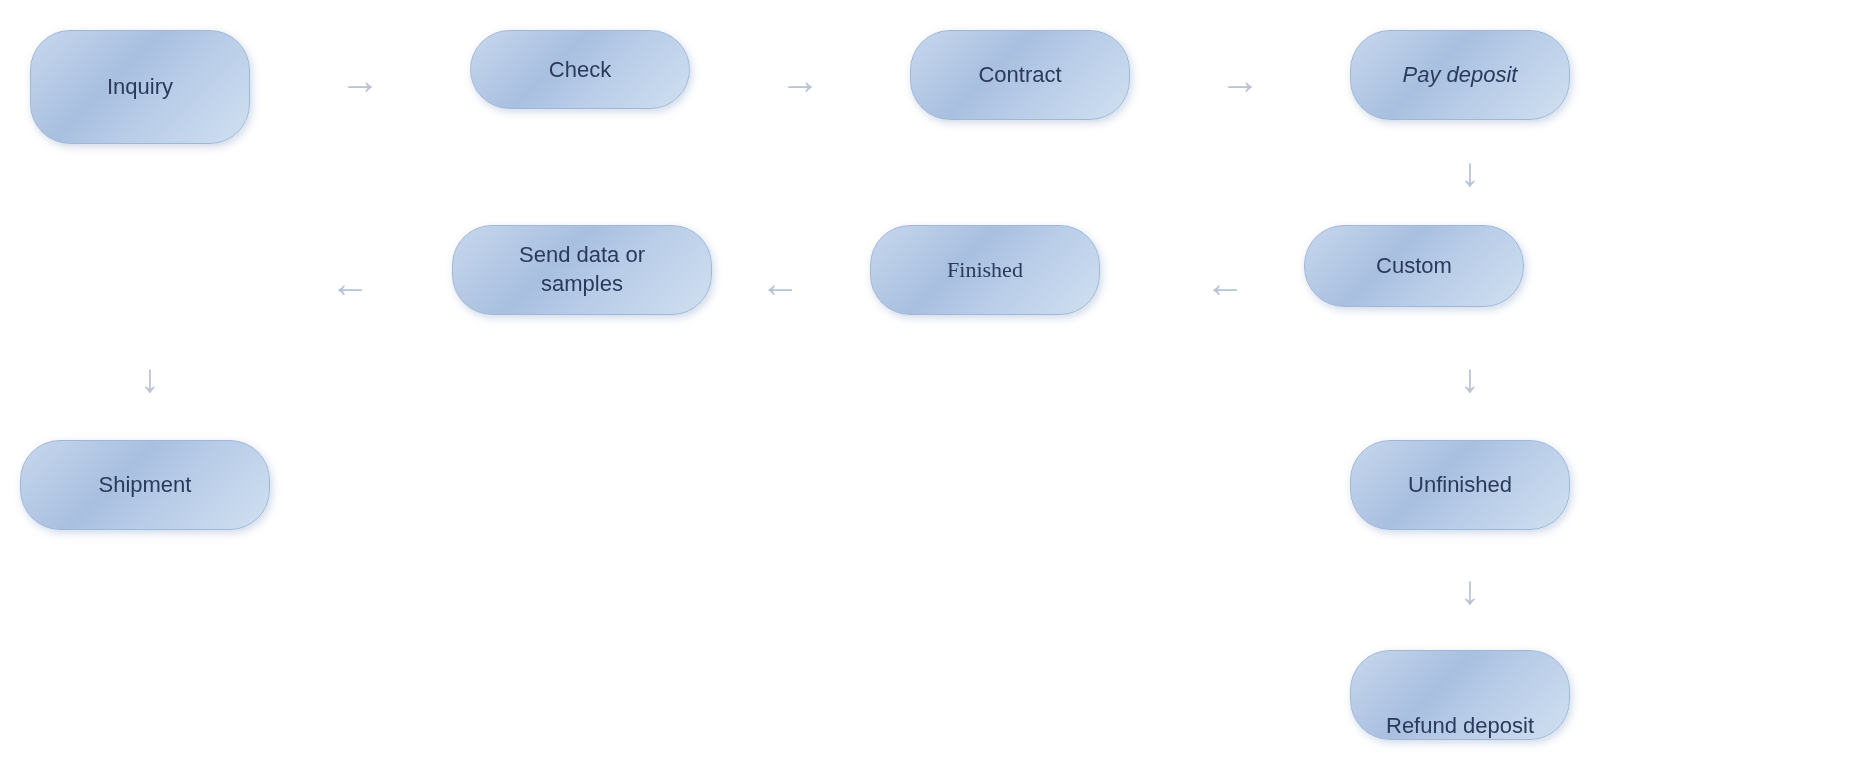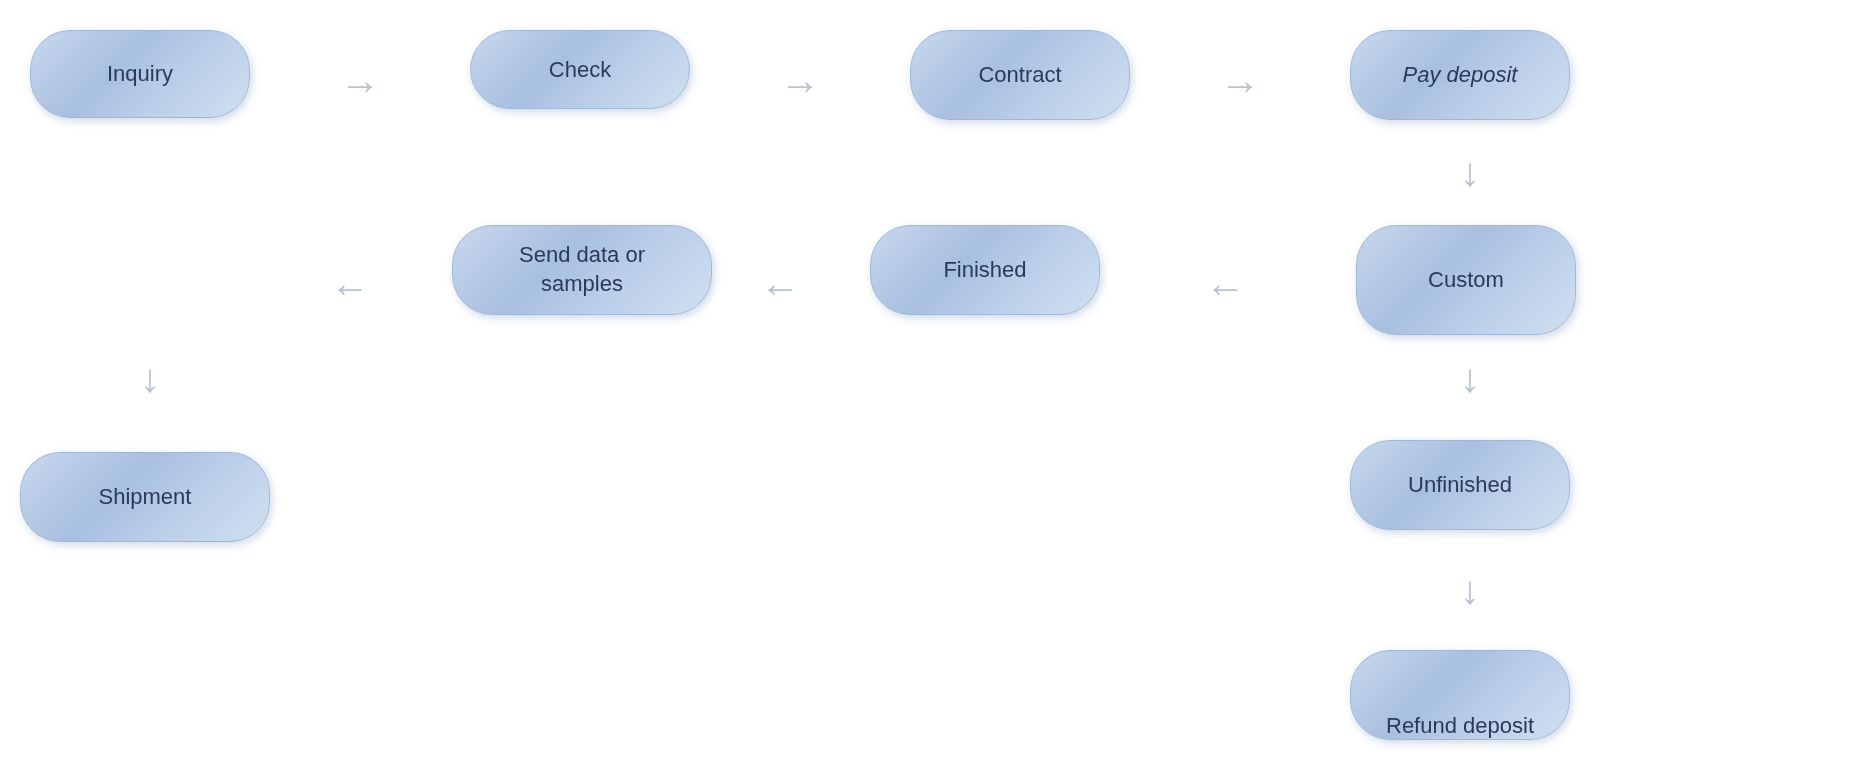--- a/index.html
+++ b/index.html
@@ -58,21 +58,21 @@
       content: '↓';
       font-size: 40px;
       color: #b8c4d4;
     }
   </style>
 </head>
 <body>
 
 <div class="flow-container">
 
-  <div class="node" style="left:30px; top:30px; width:220px; height:88px;">
+  <div class="node" style="left:30px; top:30px; width:220px; height:114px;">
     <span>Inquiry</span>
   </div>
 
   <div class="node" style="left:470px; top:30px; width:220px; height:79px;">
     <span>Check</span>
   </div>
 
   <div class="node" style="left:910px; top:30px; width:220px; height:90px;">
     <span>Contract</span>
   </div>
@@ -80,29 +80,29 @@
   <div class="node" style="left:1350px; top:30px; width:220px; height:90px;font-style:italic;">
     <span>Pay deposit</span>
   </div>
 
 
   <div class="node" style="left:452px; top:225px; width:260px; height:90px; line-height:1.3;">
     <span style="white-space:pre-line;">Send data or
 samples</span>
   </div>
 
-  <div class="node" style="left:870px; top:225px; width:230px; height:90px;">
+  <div class="node" style="left:870px; top:225px; width:230px; height:90px;font-family:Liberation Serif, serif;">
     <span>Finished</span>
   </div>
 
-  <div class="node" style="left:1356px; top:225px; width:220px; height:110px;">
+  <div class="node" style="left:1304px; top:225px; width:220px; height:82px;">
     <span>Custom</span>
   </div>
 
-  <div class="node" style="left:20px; top:440px; width:250px; height:90px;margin-top:12px;">
+  <div class="node" style="left:20px; top:440px; width:250px; height:90px;">
     <span>Shipment</span>
   </div>
 
   <div class="node" style="left:1350px; top:440px; width:220px; height:90px;">
     <span>Unfinished</span>
   </div>
 
   <div class="node" style="left:1350px; top:650px; width:220px; height:90px;align-items:flex-end;">
     <span>Refund deposit</span>
   </div>

